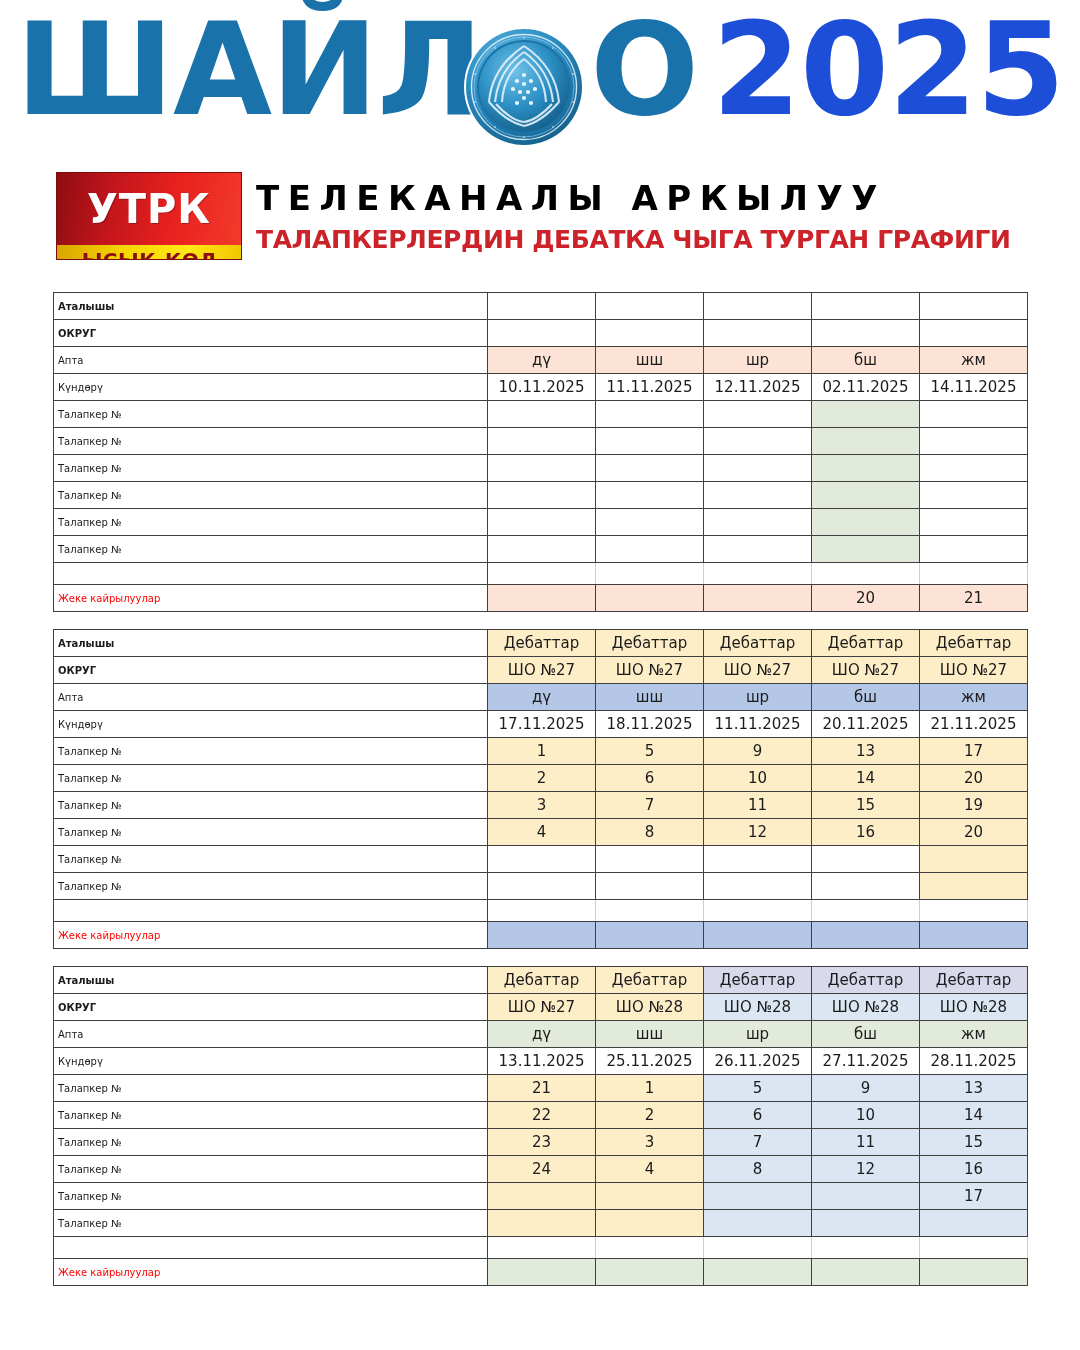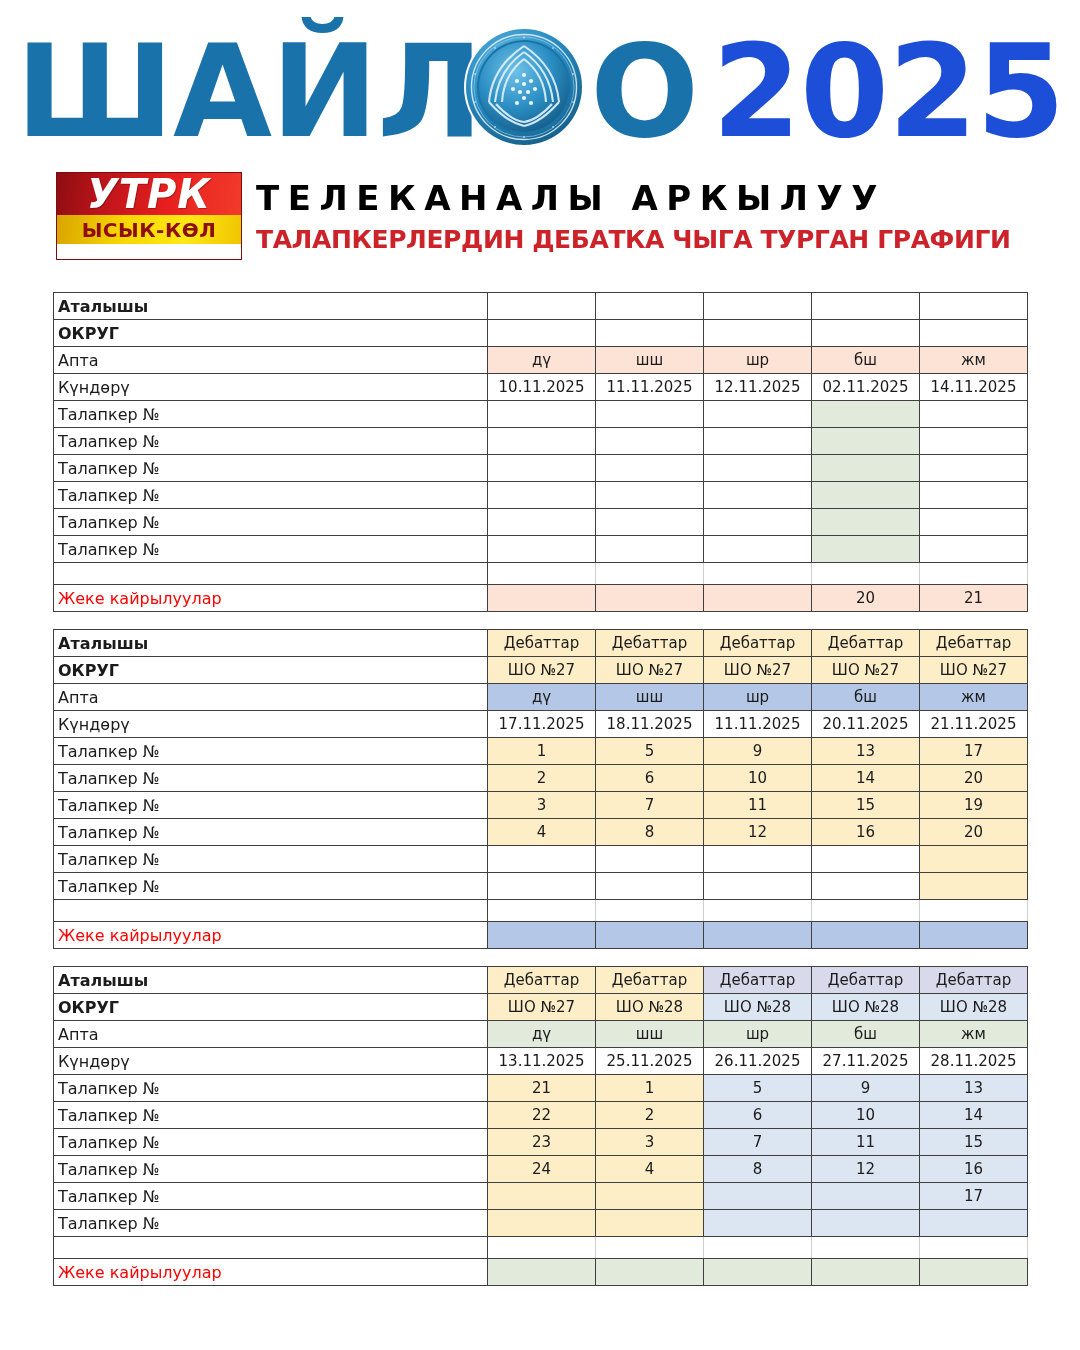--- a/index.html
+++ b/index.html
@@ -24,21 +24,21 @@
     height: 286px;
   }
 
   
   .wordmark {
     position: absolute;
     left: 0; top: 6px;
     width: 1080px;
     height: 150px;
     display: flex;
-    align-items: flex-end;
+    align-items: flex-start;
     justify-content: center;
   }
   .wm-blue, .wm-red {
     font-family: "DejaVu Sans", sans-serif;
     font-weight: bold;
     font-size: 128px;
     line-height: 1;
     letter-spacing: -1px;
   }
   .wm-blue { color: #1a72ab; }
@@ -54,23 +54,23 @@
 
   
   .utrk {
     position: absolute;
     left: 56px; top: 172px;
     width: 186px; height: 88px;
     border: 1px solid #7a0d0d;
     overflow: hidden;
   }
   .utrk-top {
-    height: 42px;
+    height: 72px;
     background: linear-gradient(100deg,#8d0d11 0%, #c0151b 28%, #e8201f 62%, #f23b2a 100%);
-    display: flex; align-items: center; justify-content: center; font-style: italic;
+    display: flex; align-items: center; justify-content: center;
   }
   .utrk-top span {
     color: #ffffff;
     font-family: "DejaVu Sans", sans-serif;
     font-weight: bold;
     font-size: 40px;
     letter-spacing: 1px;
     line-height: 1;
     text-shadow: 1px 1px 0 rgba(0,0,0,.25);
   }
@@ -133,21 +133,21 @@
     height: 27px;
     padding: 0 4px;
     white-space: nowrap;
     overflow: hidden;
   }
   
   td.lbl {
     width: 434px;
     text-align: left;
     padding-left: 7px;
-    font-size: 16px;
+    font-size: 10px;
   }
   td.lbl.bold { font-weight: bold; }
   td.lbl.red  { color: #ff0000; font-weight: normal; }
   td.dcell {
     width: 108px;
     text-align: center;
   }
   
   tr.gap td {
     border: none;

